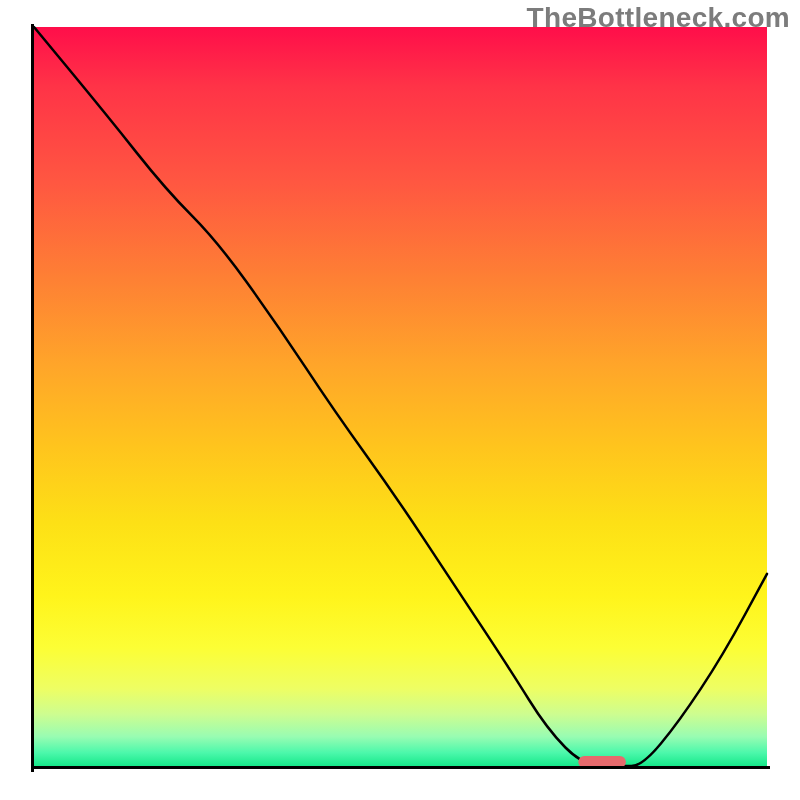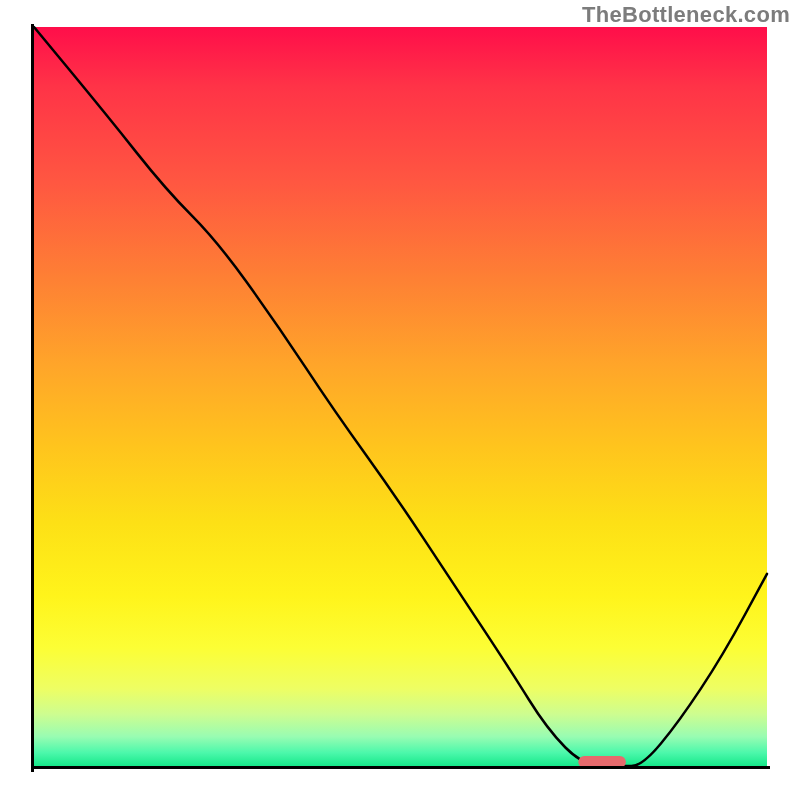--- a/index.html
+++ b/index.html
@@ -13,21 +13,21 @@
   }
   .frame {
     position: relative;
     width: 800px;
     height: 800px;
   }
   .attribution {
     position: absolute;
     top: 2px;
     right: 10px;
-    font-size: 22px;
+    font-size: 28px;
     font-weight: 600;
     color: #7c7c7c;
     letter-spacing: 0.3px;
   }
   .plot-area {
     position: absolute;
     left: 34px;
     top: 27px;
     width: 733px;
     height: 739px;   

